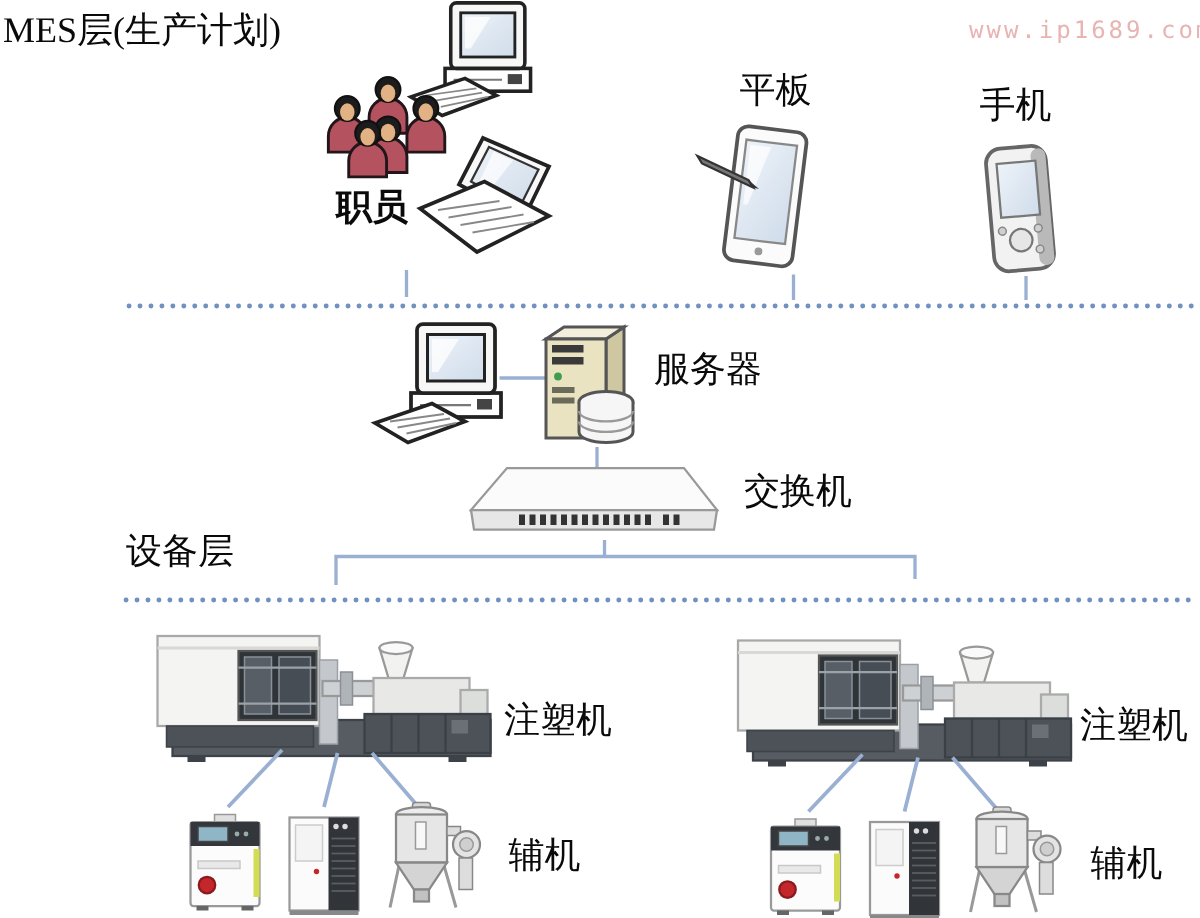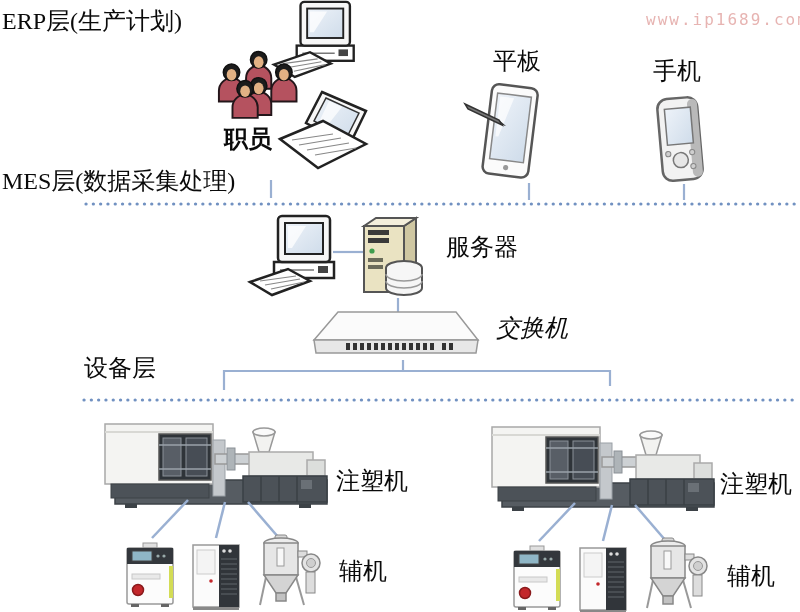--- a/index.html
+++ b/index.html
@@ -8,22 +8,22 @@
   .gfx{position:absolute;left:0;top:0;}
   .label{position:absolute;font-size:24px;color:#0a0a0a;white-space:nowrap;line-height:1.1;}
   .watermark{position:absolute;left:646px;top:10px;font-family:"DejaVu Sans Mono",monospace;
              font-size:16px;letter-spacing:2px;color:#e7b4b2;white-space:nowrap;}
   .lab-erp{left:2px;top:8px;}
   .lab-mes{left:2px;top:168px;}
   .lab-device{left:84px;top:355px;}
   .lab-staff{left:224px;top:126px;font-weight:bold;}
   .lab-tablet{left:493px;top:48px;}
   .lab-phone{left:653px;top:58px;}
-  .lab-server{left:446px;top:234px;}
-  .lab-switch{left:496px;top:315px;font-style:italic;}
+  .lab-server{left:436px;top:234px;}
+  .lab-switch{left:496px;top:315px;}
   .lab-inj-l{left:336px;top:468px;}
   .lab-inj-r{left:720px;top:471px;}
   .lab-aux-l{left:339px;top:558px;}
   .lab-aux-r{left:727px;top:563px;}
 </style>
 </head>
 <body>
 
 <div class="canvas">
 
@@ -243,22 +243,21 @@
 
     <use href="#computer" transform="translate(248,214)"></use>
     <use href="#server" transform="translate(362,216)"></use>
     <use href="#switch" transform="translate(310,310)"></use>
 
     <use href="#cell" transform="translate(103,418)"></use>
     <use href="#cell" transform="translate(490,421)"></use>
   </svg>
 
   <div class="watermark">www.ip1689.com</div>
-  <div class="label lab-erp">ERP层(生产计划)</div>
-  <div class="label lab-mes">MES层(数据采集处理)</div>
+  <div class="label lab-erp">MES层(生产计划)</div>
   <div class="label lab-device">设备层</div>
   <div class="label lab-staff">职员</div>
   <div class="label lab-tablet">平板</div>
   <div class="label lab-phone">手机</div>
   <div class="label lab-server">服务器</div>
   <div class="label lab-switch">交换机</div>
   <div class="label lab-inj-l">注塑机</div>
   <div class="label lab-inj-r">注塑机</div>
   <div class="label lab-aux-l">辅机</div>
   <div class="label lab-aux-r">辅机</div>

